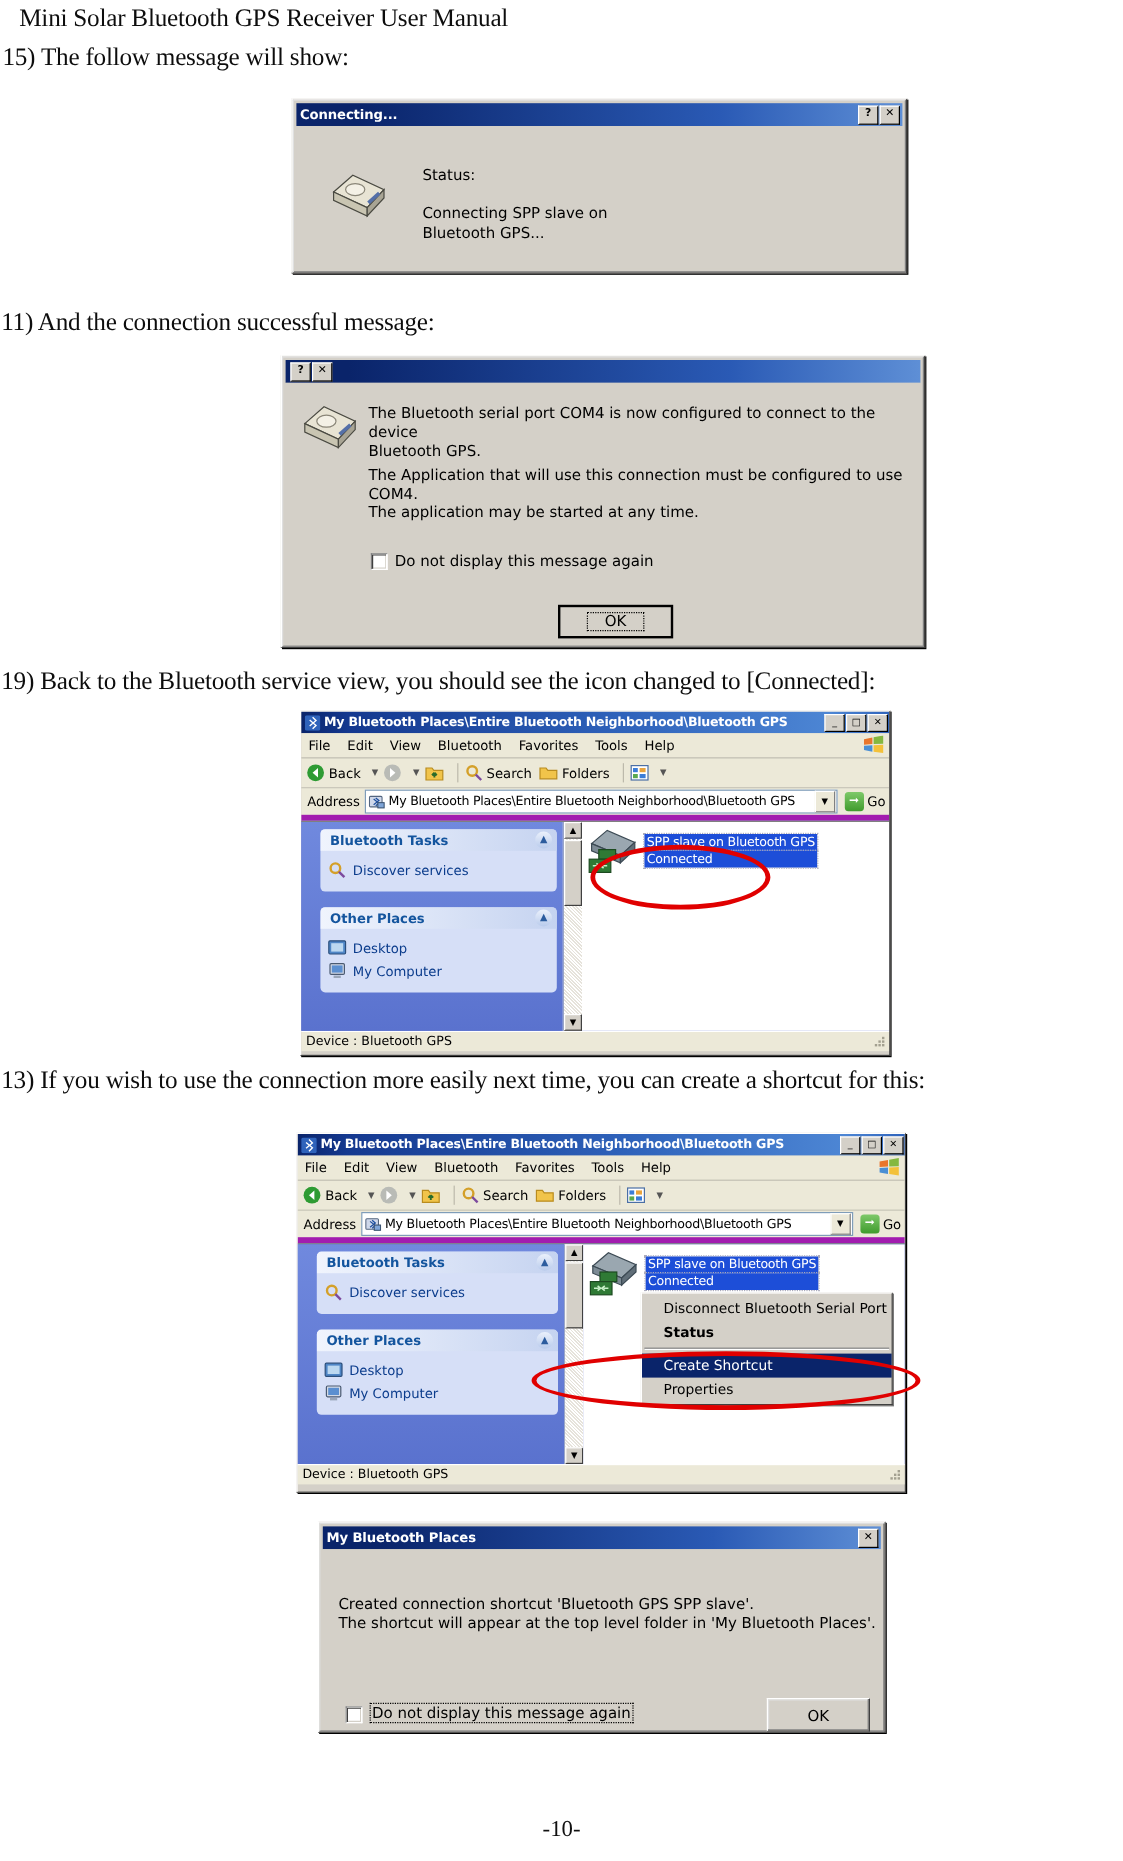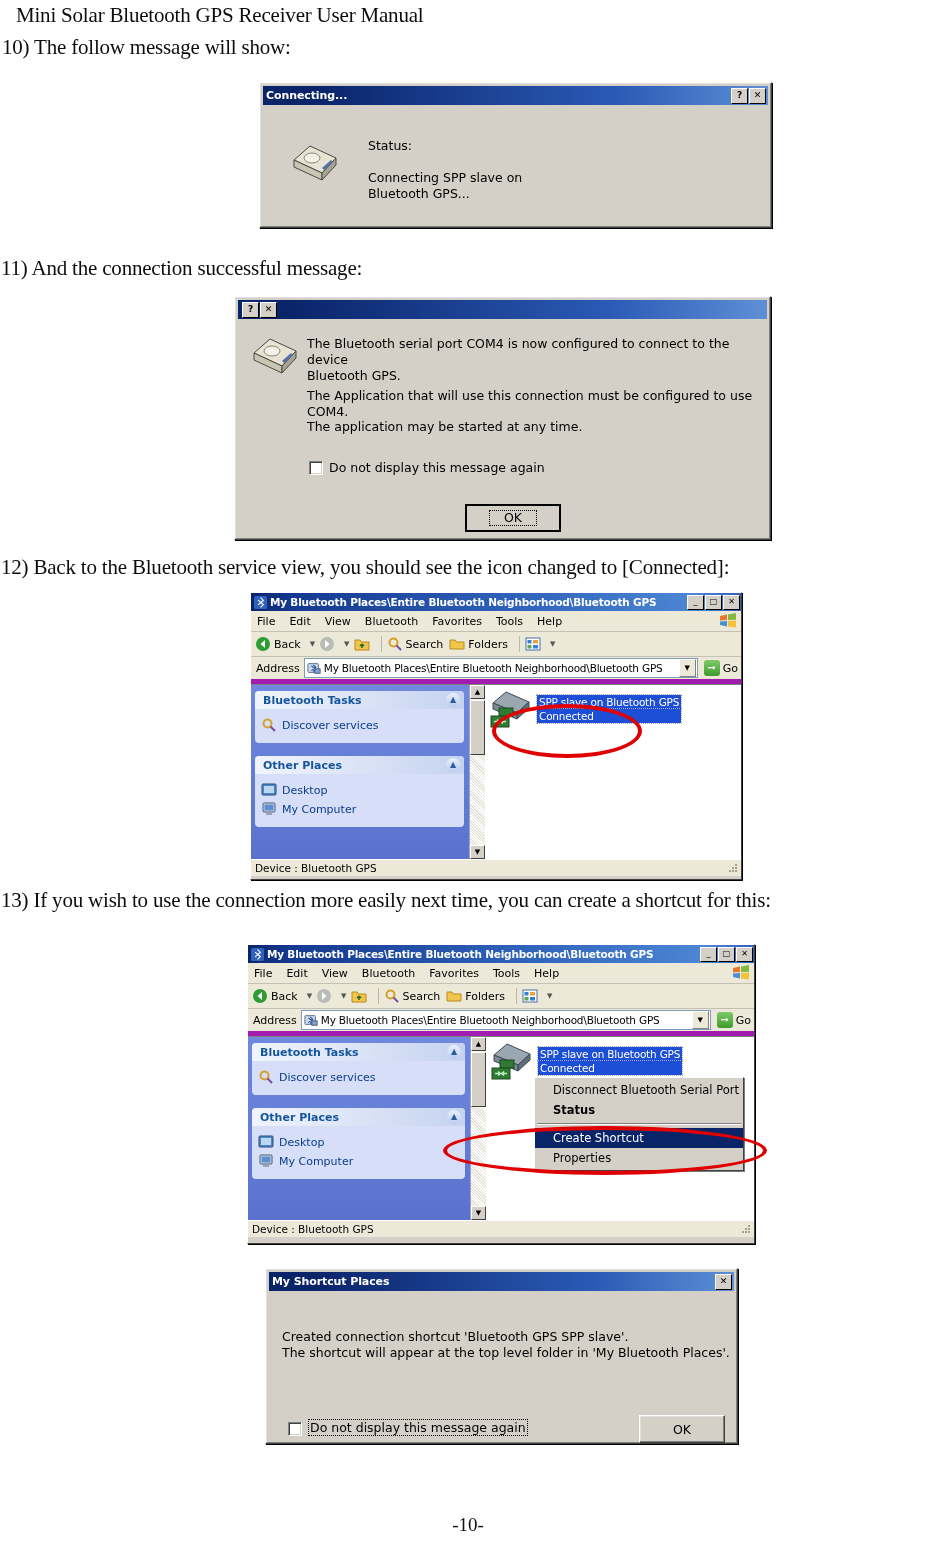--- a/index.html
+++ b/index.html
@@ -238,21 +238,21 @@
     color: #fff; font-size: 10px; line-height: 1; margin-right: 3px;
   }
   .exp-body {
     display: flex;
     background: #6375d6;
     position: relative;
     border-top: 1px solid #808080;
   }
   .exp-side {
     background: linear-gradient(to bottom, #7089de, #5a72ce);
-    padding: 6px 5px 0 4px;
+    padding: 6px 5px 0 16px;
     box-sizing: border-box;
     position: relative;
   }
   .panel { background: #d6dff7; border-radius: 4px; overflow: hidden; margin-bottom: 13px; }
   .panel-head {
     display: flex; align-items: center; justify-content: space-between;
     background: linear-gradient(to right, #f0f4fd, #c5d3f0);
     padding: 2px 4px 2px 8px;
     height: 18px; box-sizing: border-box;
   }
@@ -329,27 +329,27 @@
     border: 4px solid #e00000;
     border-radius: 50%;
     z-index: 9;
     pointer-events: none;
   }
 </style>
 </head>
 <body>
 
 <div class="doc-line" id="doc-header">Mini Solar Bluetooth GPS Receiver User Manual</div>
-<div class="doc-line" id="step-10">10) The follow message will show:</div>
+<div class="doc-line" id="step-10">15) The follow message will show:</div>
 <div class="doc-line" id="step-11">11) And the connection successful message:</div>
-<div class="doc-line" id="step-12">12) Back to the Bluetooth service view, you should see the icon changed to [Connected]:</div>
+<div class="doc-line" id="step-12">19) Back to the Bluetooth service view, you should see the icon changed to [Connected]:</div>
 <div class="doc-line" id="step-13">13) If you wish to use the connection more easily next time, you can create a shortcut for this:</div>
 <div id="page-footer">-10-</div>
 
-<div class="win" style="left:259px; top:82px; width:513px; height:146px;">
+<div class="win" style="left:243px; top:82px; width:513px; height:146px;">
   <div class="win-inner">
     <div class="titlebar">
       <span class="t-text">Connecting...</span>
       <span class="tb-btn">?</span>
       <span class="tb-btn">✕</span>
     </div>
     <div class="dlg-body">
 
       <svg class="conn-icon" style="left:27px; top:37px;" width="52" height="42" viewBox="0 0 52 42">
         <g stroke="#4a4a42" stroke-width="1">
@@ -784,21 +784,21 @@
         </svg>
     </span>
   </div>
 </div>
 
 <div class="ellipse" style="left:443px; top:1126px; width:316px; height:41px;"></div>
 
 <div class="win" style="left:265px; top:1268px; width:473px; height:176px;">
   <div class="win-inner">
     <div class="titlebar">
-      <span class="t-text">My Shortcut Places</span>
+      <span class="t-text">My Bluetooth Places</span>
       <span class="tb-btn">✕</span>
     </div>
     <div class="dlg-body">
       <div class="msg-text" style="position:absolute; left:13px; top:38px;">Created connection shortcut 'Bluetooth GPS SPP slave'.
 The shortcut will appear at the top level folder in 'My Bluetooth Places'.</div>
       <div class="cb-row" style="left:19px; top:128px;">
         <span class="cb-box"></span>
         <span class="cb-label dotted">Do not display this message again</span>
       </div>
       <div class="btn" style="left:370px; top:124px; width:84px; height:26px;">

